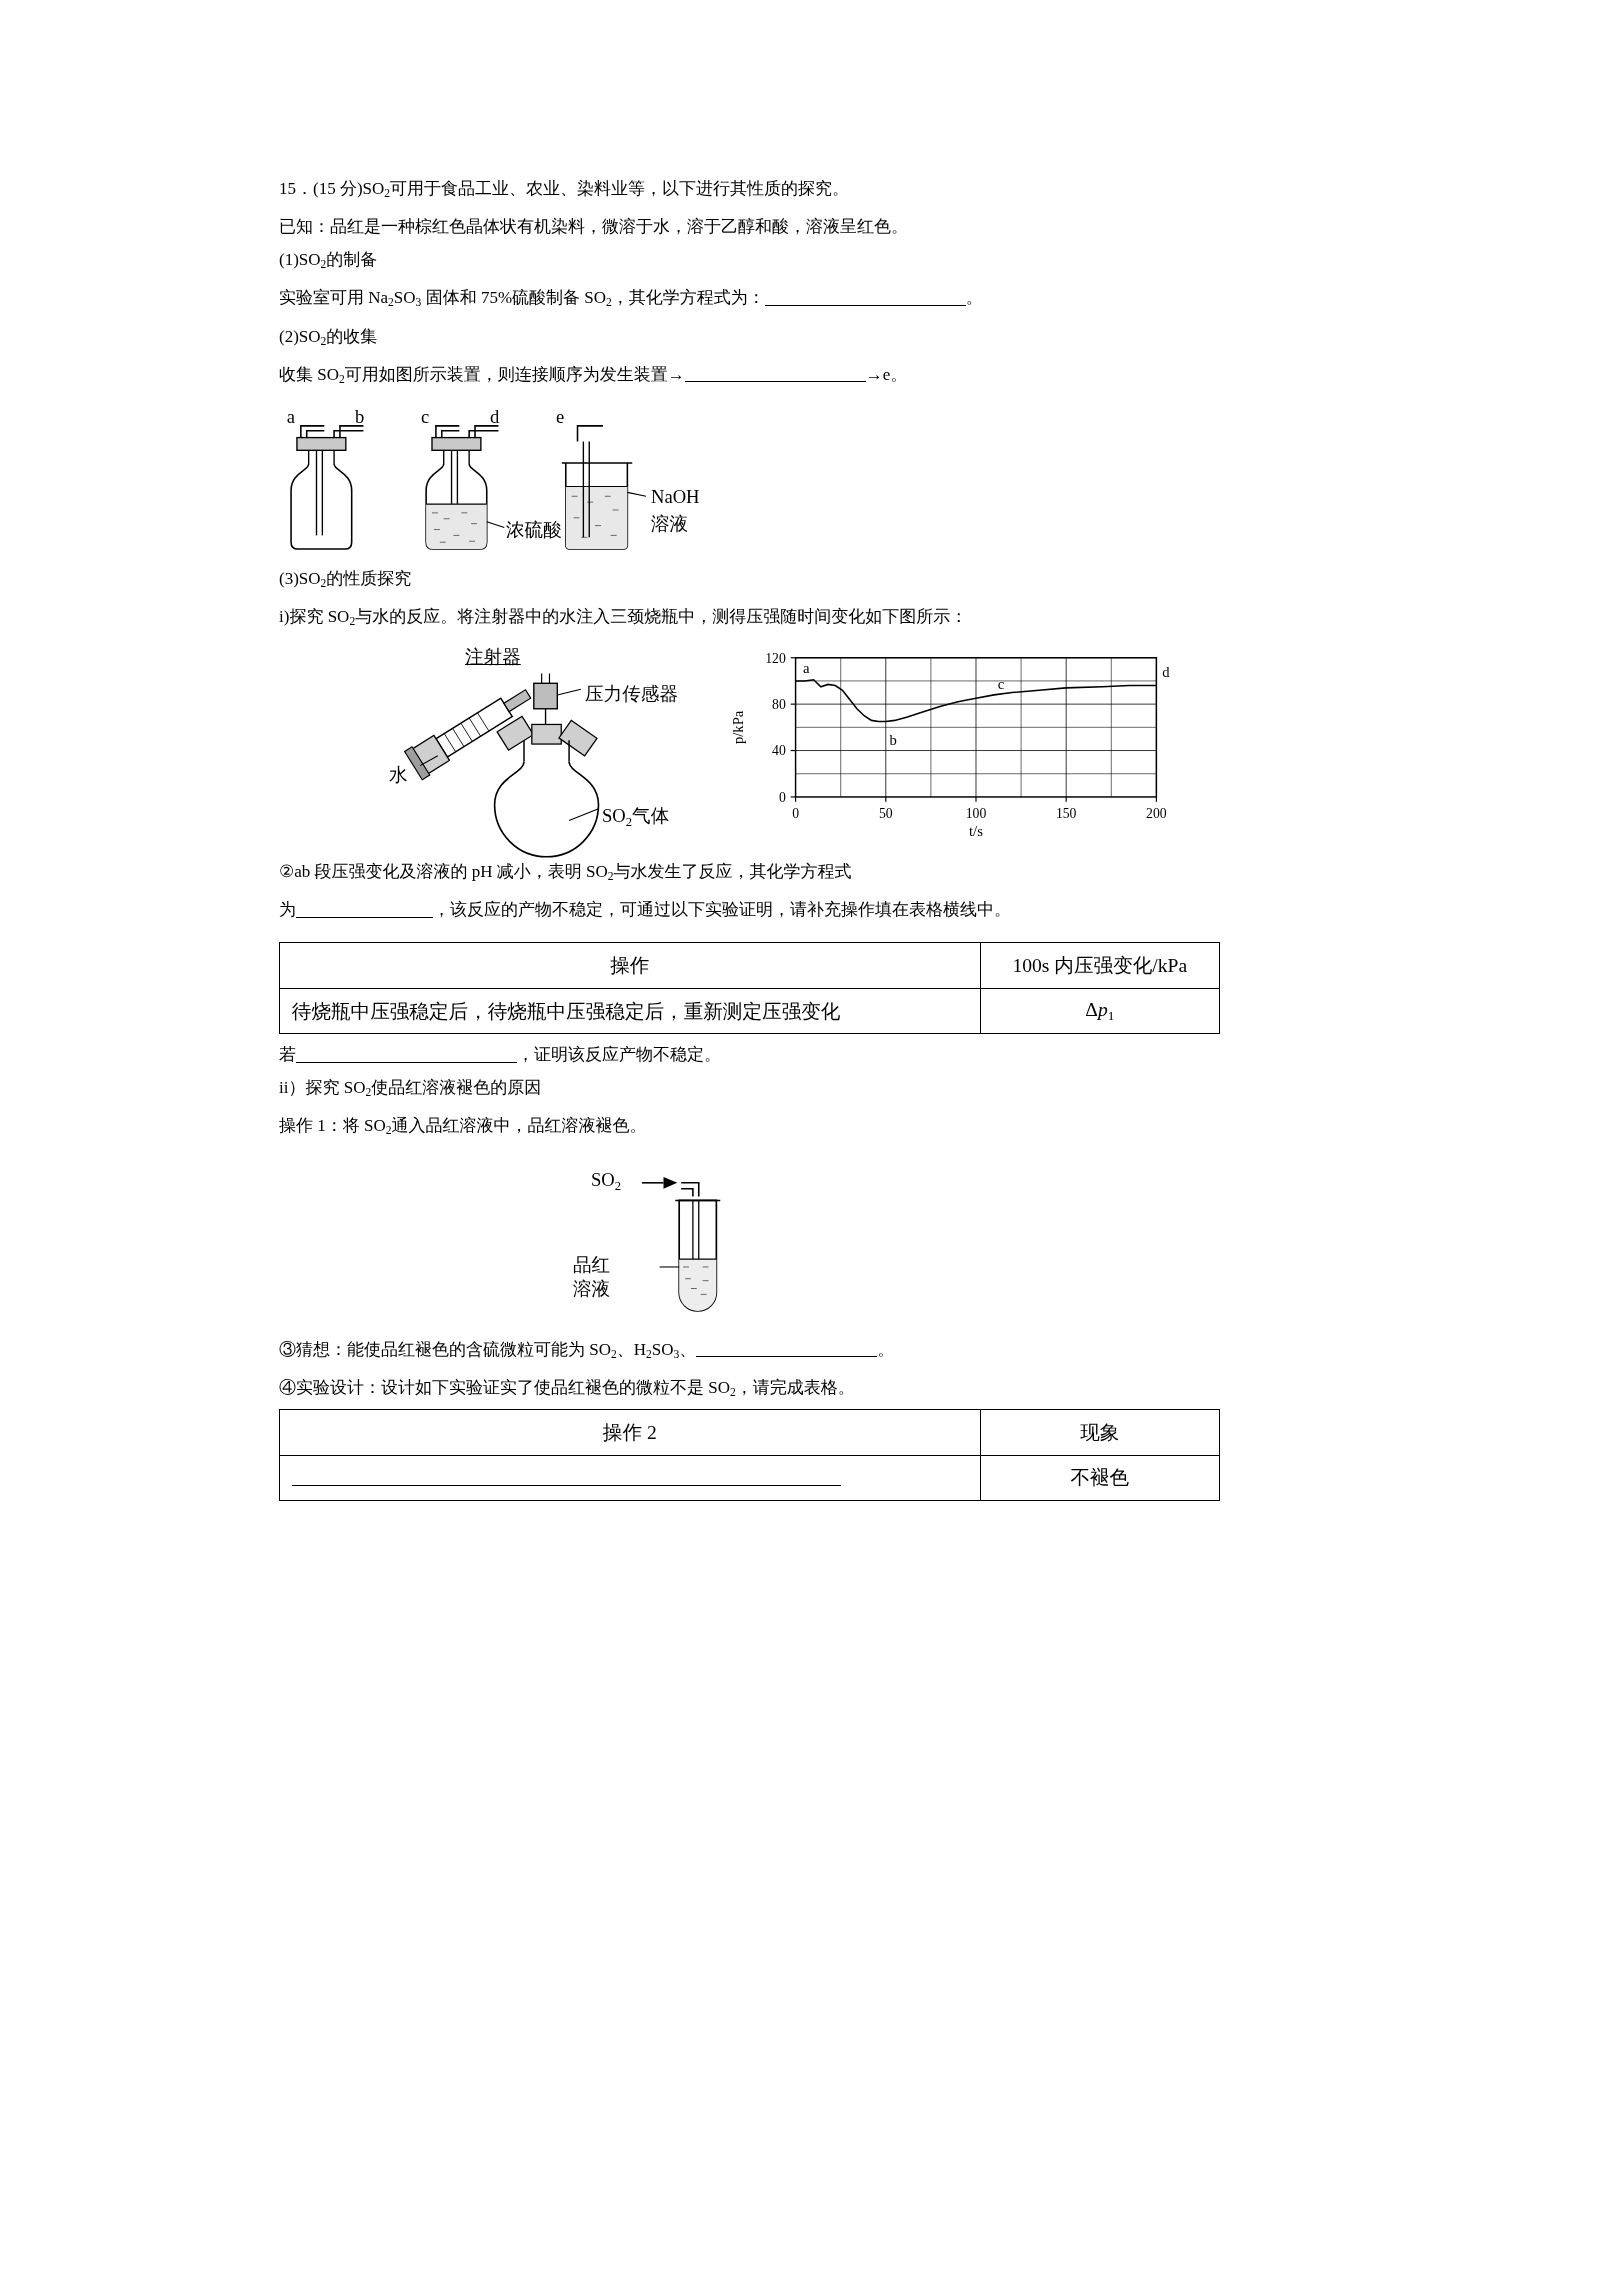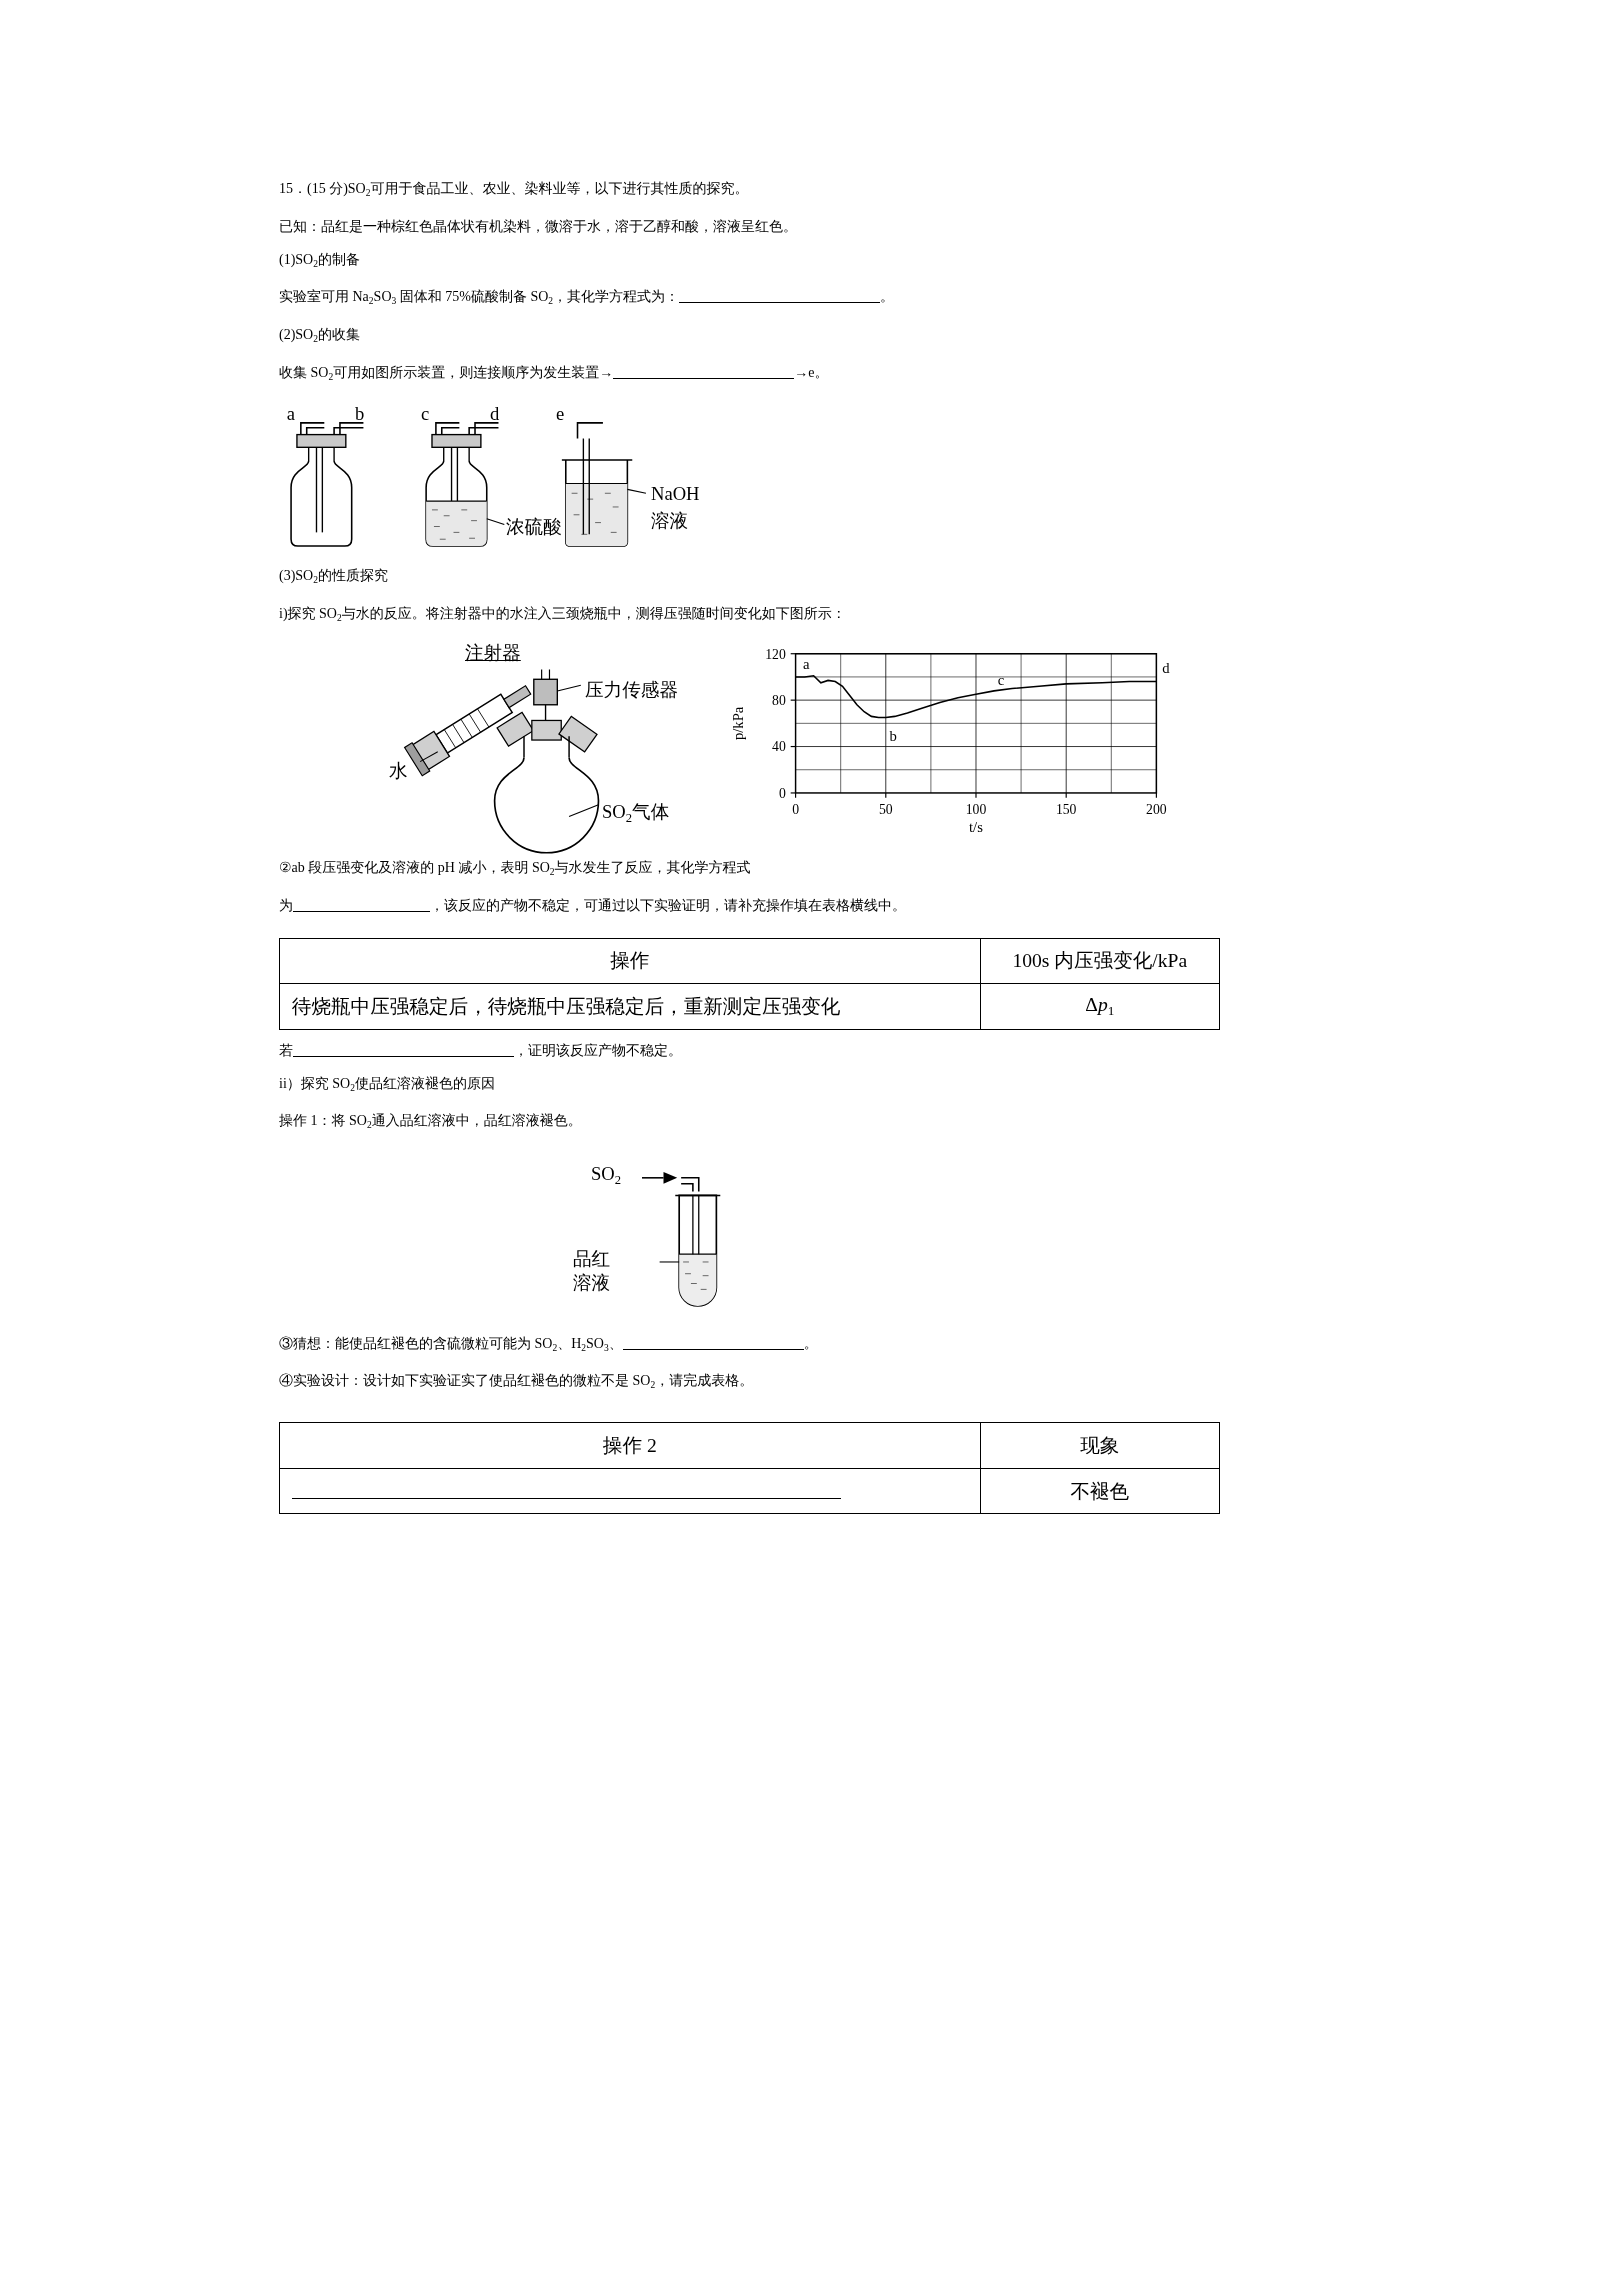--- a/index.html
+++ b/index.html
@@ -1,19 +1,19 @@
 <!DOCTYPE html>
 <html><head>
 <meta charset="utf-8">
 <style>
   html,body{margin:0;padding:0;background:#ffffff;}
   body{width:1620px;height:2292px;font-family:"Liberation Serif",serif;color:#000;}
   .page{position:relative;width:1620px;height:2292px;}
   .content{position:absolute;left:279px;top:172px;width:1078px;}
-  .line{font-size:14px;line-height:33px;white-space:nowrap;}
+  .line{font-size:17px;line-height:33px;white-space:nowrap;}
   sub{font-size:0.68em;vertical-align:-0.28em;}
   sup{font-size:0.68em;vertical-align:0.45em;}
   .blank{display:inline-block;border-bottom:1.3px solid #000;height:1em;vertical-align:-0.15em;}
   .b1{width:201px}.b2{width:181px}.b3{width:132px}.b4{width:137px}.b5{width:221px}
 
   
   .appRow{position:relative;height:152px;margin:9.8px 0 3.9px 0;}
   .lab{position:absolute;font-size:18.6px;}
   svg{display:block;overflow:visible;}
   .svgwrap{position:absolute;}
@@ -295,21 +295,21 @@
       <div class="lab" style="left:294px;top:124px;">溶液</div>
     </div>
 
     <div class="line">
       ③猜想：能使品红褪色的含硫微粒可能为 SO<sub>2</sub>、H<sub>2</sub>SO<sub>3</sub>、<span class="blank b2"></span>。
     </div>
     <div class="line">
       ④实验设计：设计如下实验证实了使品红褪色的微粒不是 SO<sub>2</sub>，请完成表格。
     </div>
 
-    <table class="t" style="margin-top:20px;">
+    <table class="t" style="margin-top:0;">
       <tbody>
           <tr>
         <th class="ctr" style="width:676px">操作 2</th>
         <th class="ctr">现象</th>
       </tr>
       <tr>
         <td><span class="underlineCell2"></span></td>
         <td class="ctr">不褪色</td>
       </tr>
     </tbody>

